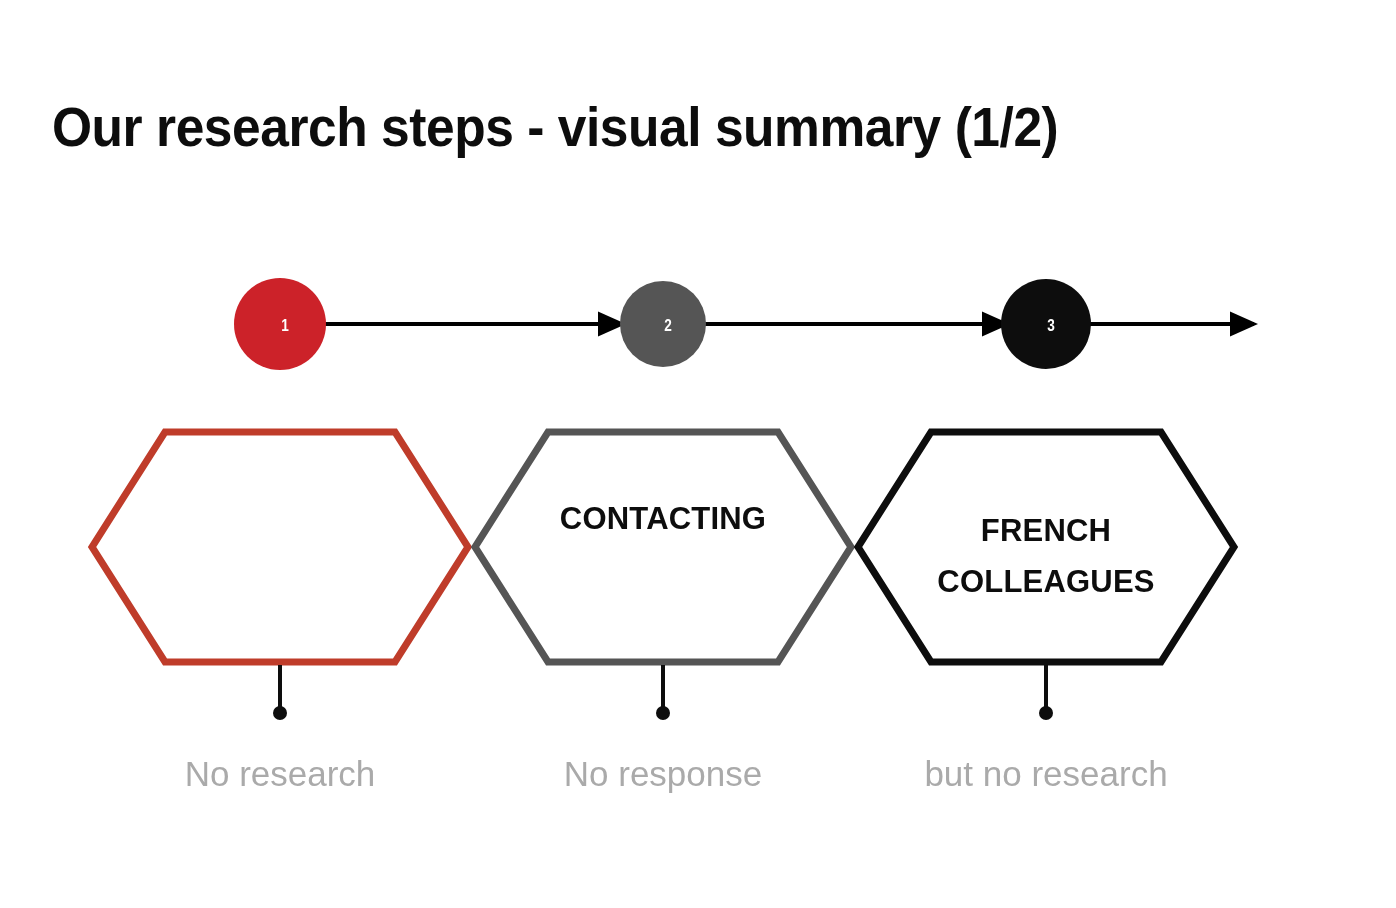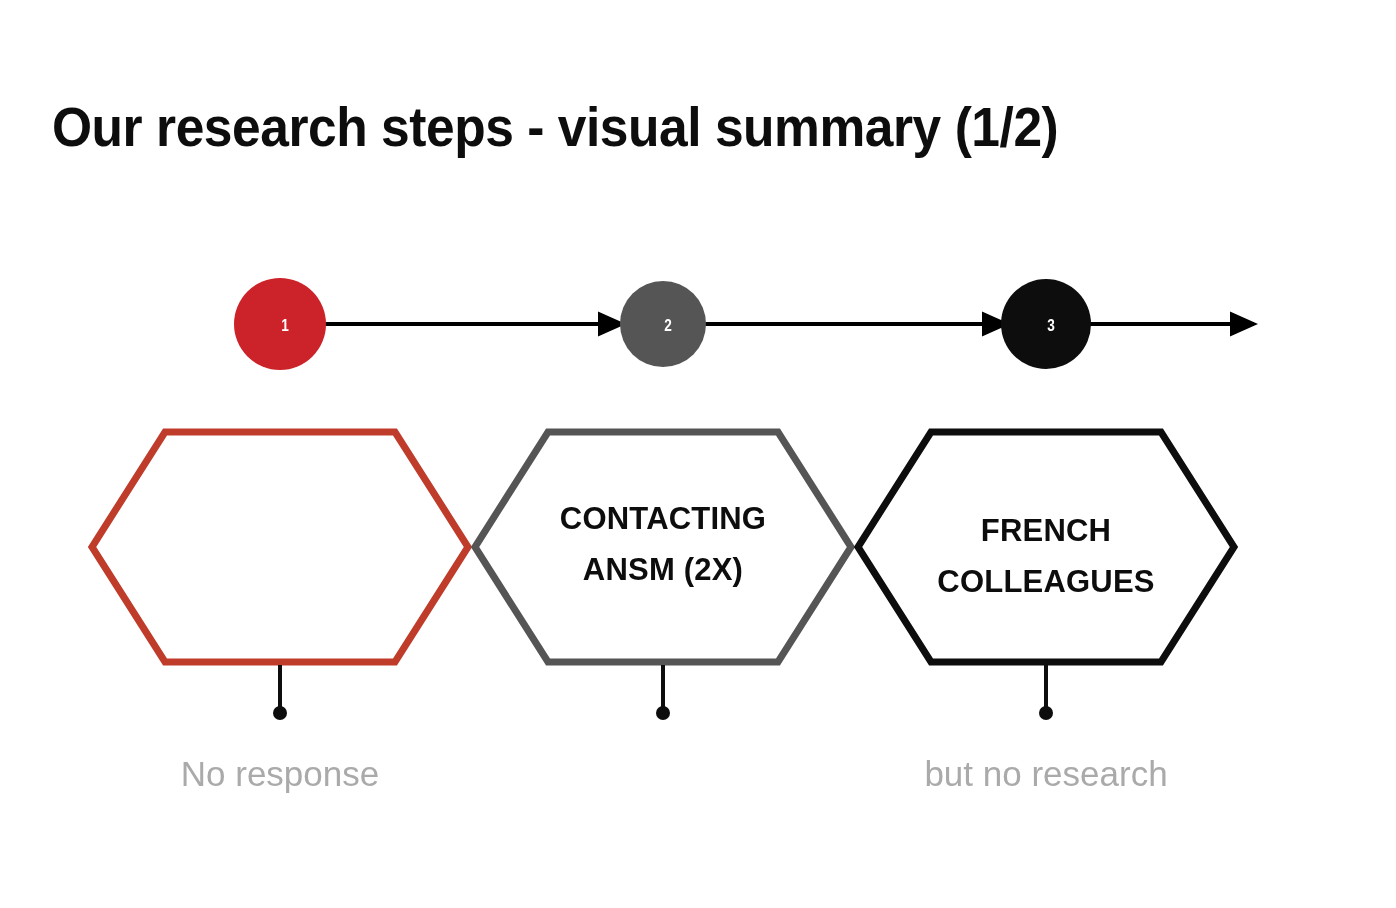--- a/index.html
+++ b/index.html
@@ -133,30 +133,32 @@
 
   <div class="step-number" id="step-number-1">1</div>
   <div class="step-number" id="step-number-2">2</div>
   <div class="step-number" id="step-number-3">3</div>
 
   <div class="hex-label" id="hex-label-1">
   </div>
 
   <div class="hex-label" id="hex-label-2">
     <div>CONTACTING</div>
-    <div>ANSM (2X)</div>
   </div>
 
   <div class="hex-label" id="hex-label-3">
     <div>FRENCH</div>
     <div>COLLEAGUES</div>
   </div>
 
   <div class="outcome-caption" id="outcome-caption-1">
+    <div>No research</div>
+  </div>
+
+  <div class="outcome-caption" id="outcome-caption-2">
     <div>No response</div>
   </div>
-
 
   <div class="outcome-caption" id="outcome-caption-3">
     <div>but no research</div>
   </div>
 
 </div>
 
 </body></html>

